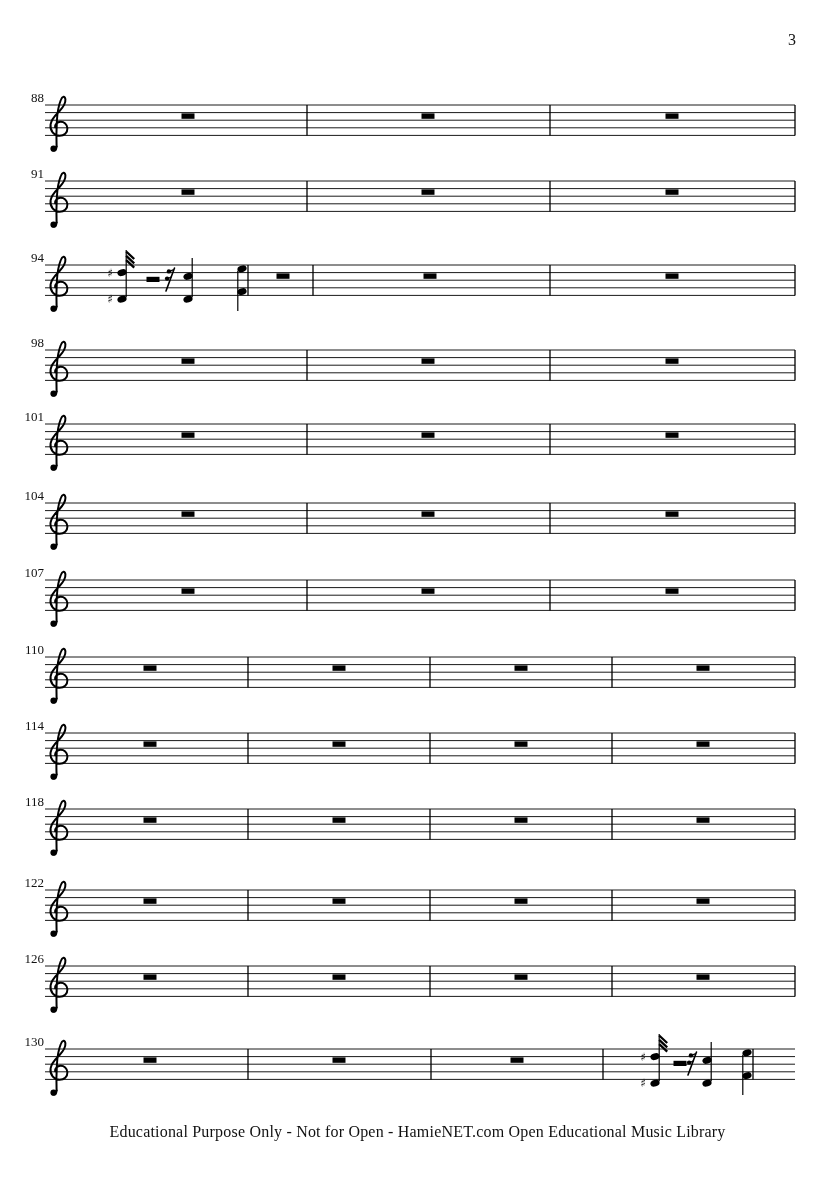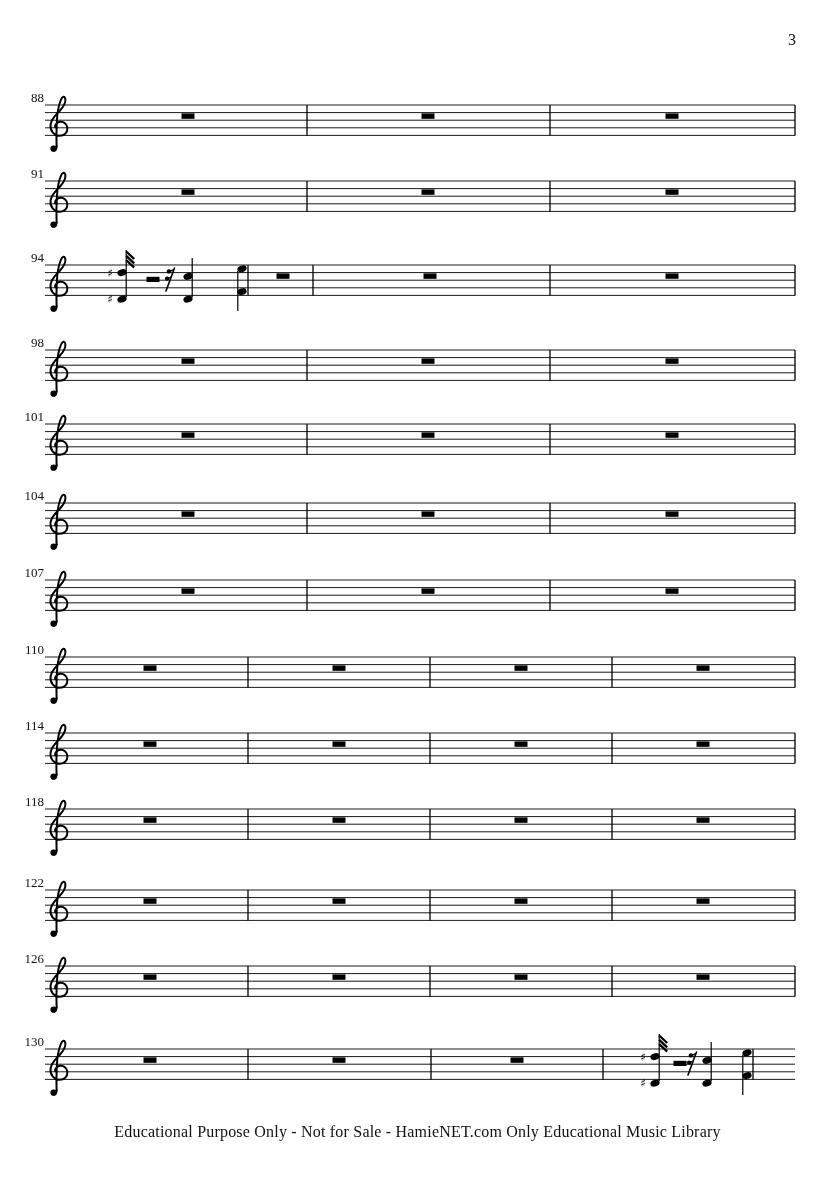--- a/index.html
+++ b/index.html
@@ -334,14 +334,14 @@
           <ellipse cx="707" cy="1083.2" rx="4.7" ry="3.3" fill="#000" transform="rotate(-18 707 1083.2)"></ellipse>
           <line x1="711.2" y1="1081.2" x2="711.2" y2="1042" stroke="#000" stroke-width="1.2"></line>
         </g>
         <g>
           <ellipse cx="747" cy="1052.8" rx="4.7" ry="3.3" fill="#000" transform="rotate(-18 747 1052.8)"></ellipse>
           <ellipse cx="747" cy="1075.6" rx="4.7" ry="3.3" fill="#000" transform="rotate(-18 747 1075.6)"></ellipse>
           <line x1="742.8" y1="1054.8" x2="742.8" y2="1095" stroke="#000" stroke-width="1.2"></line>
         </g>
       </g>
     </svg>
-  <div class="footer">Educational Purpose Only - Not for Sale - HamieNET.com Only Educational Music Library</div>
+  <div class="footer">Educational Purpose Only - Not for Open - HamieNET.com Open Educational Music Library</div>
 </div>
 
 </body></html>

